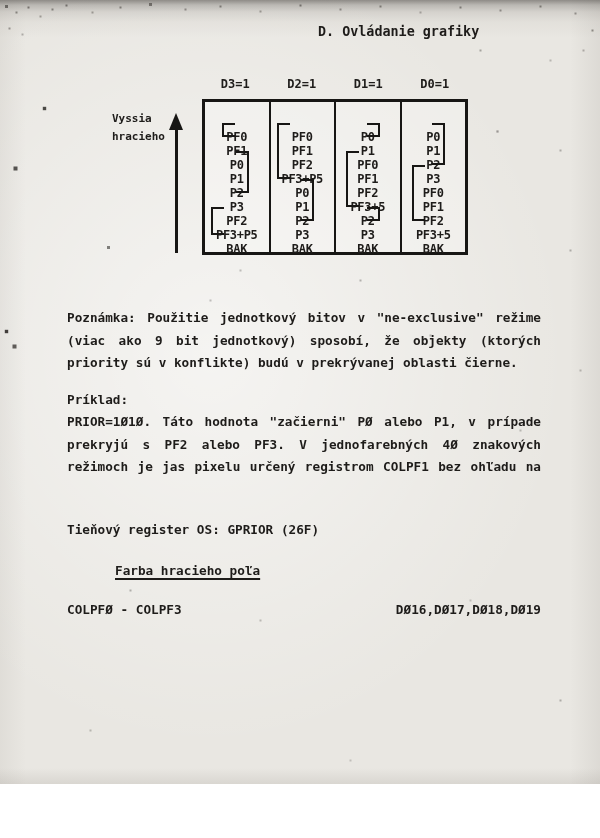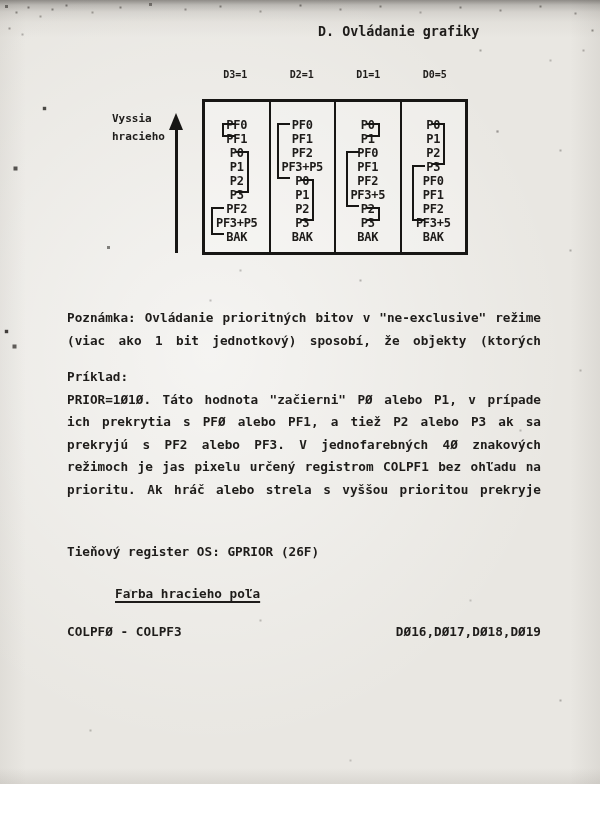--- a/index.html
+++ b/index.html
@@ -43,24 +43,24 @@
     200px 810px 0 .5px rgba(35,32,29,.25), 360px 280px 0 .5px rgba(35,32,29,.3),
     240px 270px 0 .5px rgba(35,32,29,.25); }
 
   .chapter{ position:absolute; left:318px; top:24px; font-size:13.4px; font-weight:700; white-space:nowrap; }
 
   
   .axis-label{ position:absolute; left:112px; top:110px; font-size:11px; font-weight:700; line-height:18px; }
   .arrow-head{ position:absolute; left:169px; top:113px; width:0; height:0;
     border-left:7px solid transparent; border-right:7px solid transparent; border-bottom:17px solid #171614; }
   .arrow-line{ position:absolute; left:175px; top:127px; width:3px; height:126px; background:#171614; }
-  .dheaders{ position:absolute; left:202px; top:69px; width:266px; display:flex; font-size:10px; font-weight:700; }
+  .dheaders{ position:absolute; left:202px; top:77px; width:266px; display:flex; font-size:12px; font-weight:700; }
   .dhead{ flex:1; text-align:center; }
   .dbox{ position:absolute; left:202px; top:99px; width:266px; height:156px; border:3px solid #171614; display:flex; background:rgba(255,255,255,.25); }
-  .dcol{ flex:1; position:relative; padding-top:16px; font-size:12px; font-weight:700; }
+  .dcol{ flex:1; position:relative; padding-top:28px; font-size:12px; font-weight:700; }
   .dcol + .dcol{ border-left:2px solid #171614; }
   .drow{ height:14px; line-height:14px; text-align:center; letter-spacing:-0.3px; white-space:nowrap; }
   .bracket{ position:absolute; width:13px; border:2px solid #171614; }
   .bracket.left{ border-right:0; }
   .bracket.right{ border-left:0; }
 
   
   #body-text{ position:absolute; left:67px; top:307px; width:474px; }
   .tline{ font-size:12.7px; font-weight:700; line-height:22.5px; height:22.5px; white-space:normal; }
   .just{ text-align:justify; text-align-last:justify; }
@@ -89,21 +89,21 @@
     <div class="axis-label">
       <div>Vyssia</div>
       <div>hracieho</div>
     </div>
     <div class="arrow-head"></div>
     <div class="arrow-line"></div>
     <div class="dheaders">
         <div class="dhead">D3=1</div>
         <div class="dhead">D2=1</div>
         <div class="dhead">D1=1</div>
-        <div class="dhead">D0=5</div>
+        <div class="dhead">D0=1</div>
       </div>
     <div class="dbox">
         <div class="dcol">
           <div class="drow">PF0</div>
           <div class="drow">PF1</div>
           <div class="drow">P0</div>
           <div class="drow">P1</div>
           <div class="drow">P2</div>
           <div class="drow">P3</div>
           <div class="drow">PF2</div>
@@ -151,30 +151,29 @@
           <div class="drow">PF3+5</div>
           <div class="drow">BAK</div>
           <div class="bracket right" style="right: 20px; top: 21px; height: 42px;"></div>
           <div class="bracket left" style="left: 10px; top: 63px; height: 56px;"></div>
         </div>
       </div>
   </div>
 
   <div id="body-text">
     <div id="p-note">
-        <div class="tline just">Poznámka: Ovládanie prioritných bitov v "ne-exclusive" režime</div>
-        <div class="tline just">(viac ako 1 bit jednotkový) sposobí, že objekty (ktorých</div>
+        <div class="tline just">Poznámka: Použitie jednotkový bitov v "ne-exclusive" režime</div>
+        <div class="tline just">(viac ako 9 bit jednotkový) sposobí, že objekty (ktorých</div>
+        <div class="tline">priority sú v konflikte) budú v prekrývanej oblasti čierne.</div>
       </div>
     <div class="tline">Príklad:</div>
     <div id="p-priklad">
         <div class="tline just">PRIOR=1Ø1Ø. Táto hodnota "začierni" PØ alebo P1, v prípade</div>
-        <div class="tline just">ich prekrytia s PFØ alebo PF1, a tiež P2 alebo P3 ak sa</div>
         <div class="tline just">prekryjú s PF2 alebo PF3. V jednofarebných 4Ø znakových</div>
         <div class="tline just">režimoch je jas pixelu určený registrom COLPF1 bez ohľadu na</div>
-        <div class="tline just">prioritu. Ak hráč alebo strela s vyššou prioritou prekryje</div>
       </div>
     <div id="p-register" class="tline">Tieňový register OS: GPRIOR (26F)</div>
     <div class="heading tline"><span>Farba hracieho poľa</span></div>
     <div class="colpf-row">
       <div class="tline">COLPFØ - COLPF3</div>
       <div class="tline">DØ16,DØ17,DØ18,DØ19</div>
     </div>
   </div>
 
   <div class="pagenum">73</div>

